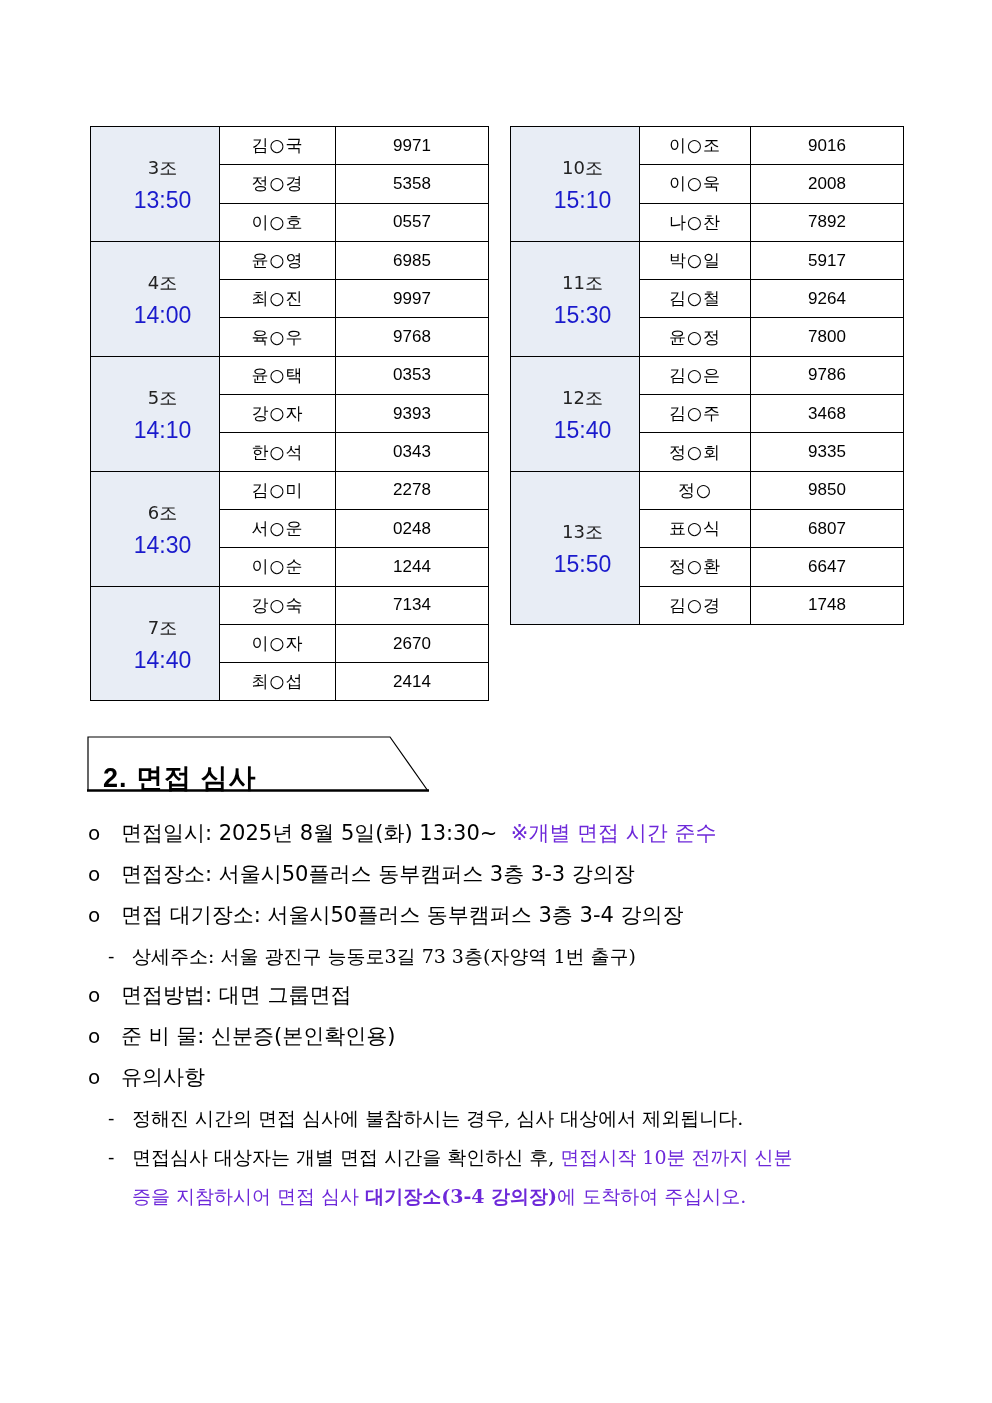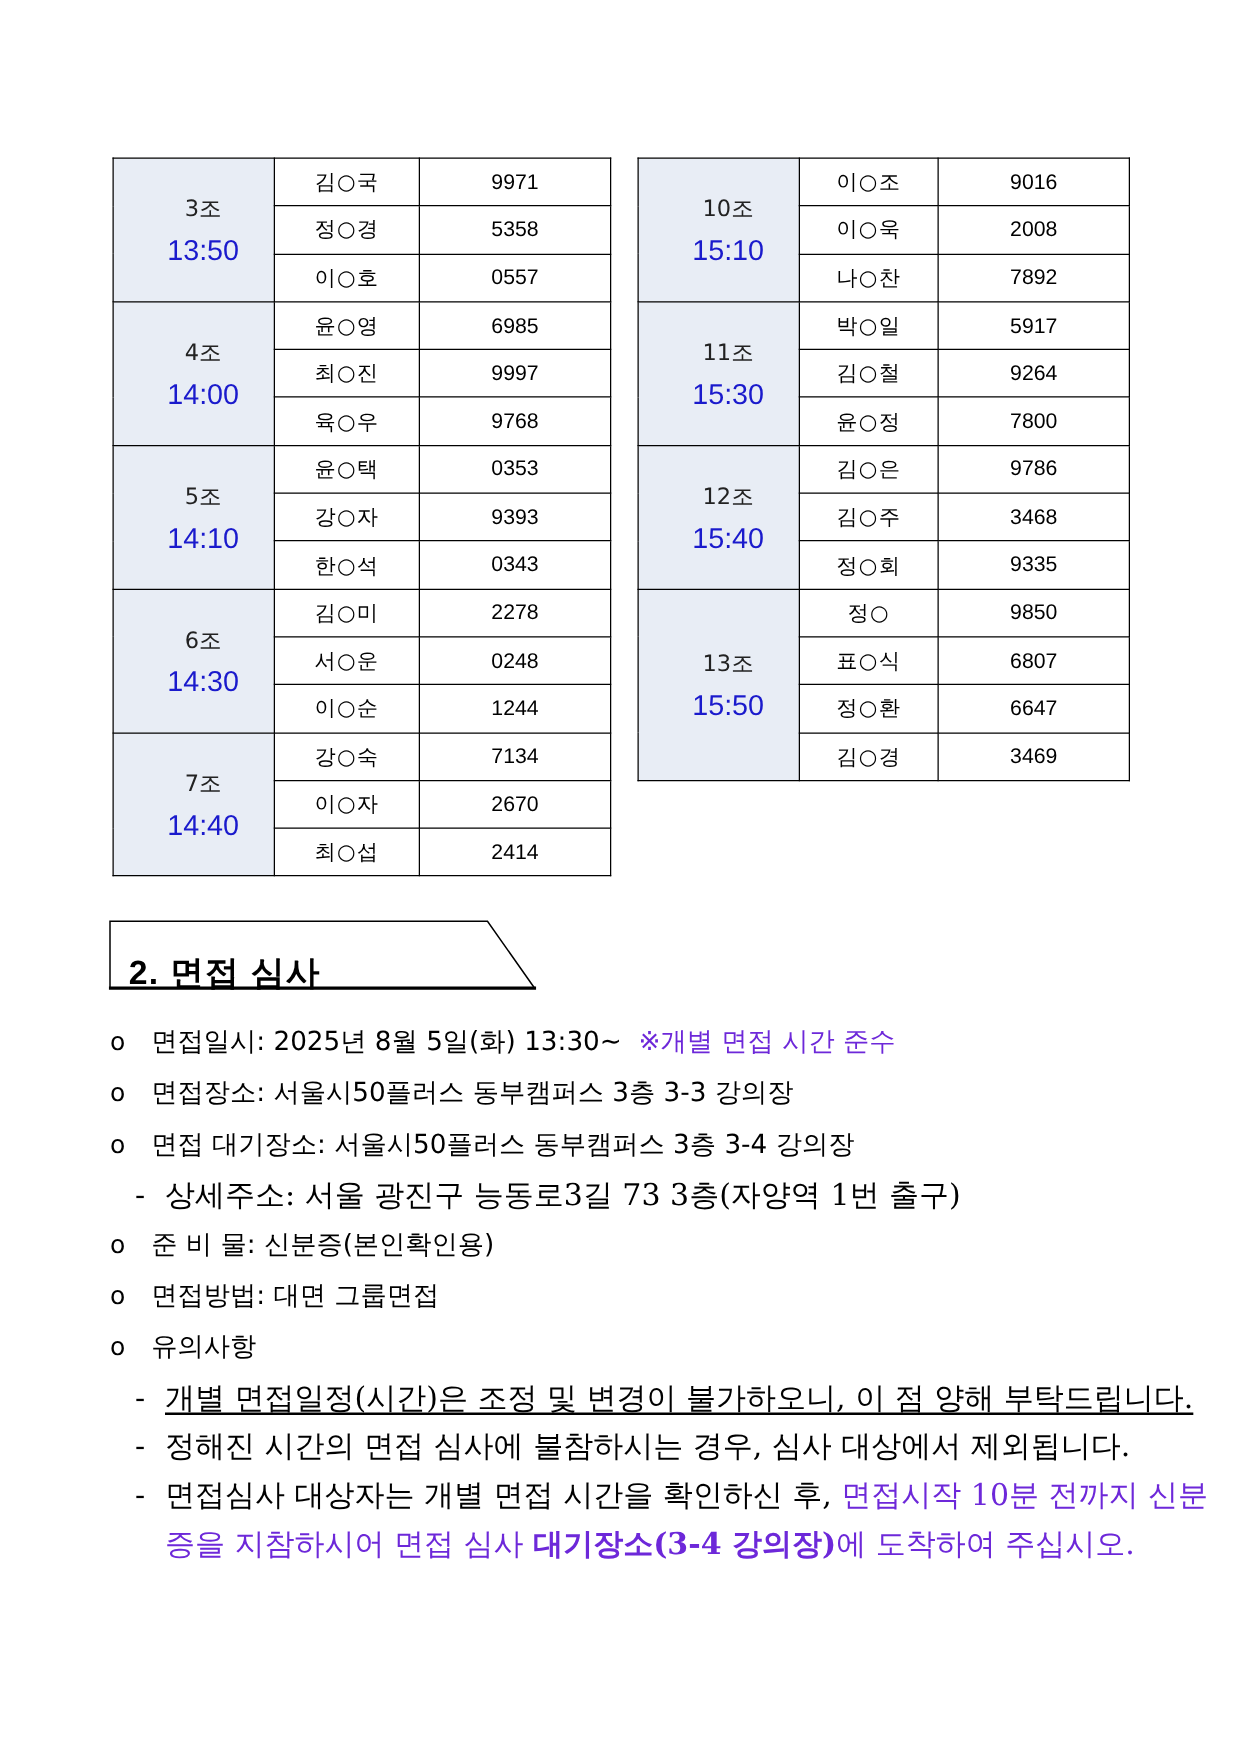--- a/index.html
+++ b/index.html
@@ -12,21 +12,21 @@
   td.name { font-size:18px; letter-spacing:1px; }
   td.code { font-family:"Liberation Sans", sans-serif; font-size:18px; }
   #tbl-left { left:90px; top:126px; width:398px; }
   #tbl-right { left:510px; top:126px; width:393px; }
   .sec-head { position:absolute; left:87px; top:736px; width:342px; height:56px; }
   .sec-head svg { position:absolute; left:0; top:0; }
   .sec-title { position:absolute; left:16px; top:24px; font-size:27px; font-weight:bold; font-family:"Liberation Sans", sans-serif; letter-spacing:1px; }
   .bullets { position:absolute; left:88px; top:814px; width:830px; font-size:21px; }
   .bl { position:relative; height:41px; line-height:38px; white-space:nowrap; }
   .bl .mark { display:inline-block; width:33px; font-size:20px; }
-  .sub { position:relative; height:39px; line-height:38px; white-space:nowrap; font-family:"DejaVu Serif", serif; font-size:24px; padding-left:20px; }
+  .sub { position:relative; height:39px; line-height:38px; white-space:nowrap; font-family:"DejaVu Serif", serif; font-size:19px; padding-left:20px; }
   .sub .dash { display:inline-block; width:24px; }
   .blue { color:#6d28d9; }
   .u { text-decoration:underline; text-underline-offset:4px; }
   .b { font-weight:bold; }
   .cont { padding-left:44px; }
 </style>
 </head>
 <body>
 
 <table id="tbl-left" class="sched">
@@ -185,21 +185,21 @@
       <tr>
         <td class="name">표○식</td>
         <td class="code">6807</td>
       </tr>
       <tr>
         <td class="name">정○환</td>
         <td class="code">6647</td>
       </tr>
       <tr>
         <td class="name">김○경</td>
-        <td class="code">3469</td>
+        <td class="code">1748</td>
       </tr>
     </tbody>
 </table>
 
 <div class="sec-head">
   <svg width="342" height="56">
     <polyline points="1,55 1,1 303,1 341,55" fill="none" stroke="#000" stroke-width="1.2"></polyline>
     <line x1="0" y1="54.5" x2="342" y2="54.5" stroke="#000" stroke-width="2.5"></line>
   </svg>
   <div class="sec-title">2. 면접 심사</div>
@@ -212,30 +212,27 @@
   <div class="bl">
     <span class="mark">o</span><span>면접장소: 서울시50플러스 동부캠퍼스 3층 3-3 강의장</span>
   </div>
   <div class="bl">
     <span class="mark">o</span><span>면접 대기장소: 서울시50플러스 동부캠퍼스 3층 3-4 강의장</span>
   </div>
   <div class="sub">
     <span class="dash">-</span><span>상세주소: 서울 광진구 능동로3길 73 3층(자양역 1번 출구)</span>
   </div>
   <div class="bl">
+    <span class="mark">o</span><span>면접방법: 대면 그룹면접</span>
+  </div>
+  <div class="bl">
     <span class="mark">o</span><span>준 비 물: 신분증(본인확인용)</span>
   </div>
   <div class="bl">
-    <span class="mark">o</span><span>면접방법: 대면 그룹면접</span>
-  </div>
-  <div class="bl">
     <span class="mark">o</span><span>유의사항</span>
-  </div>
-  <div class="sub">
-    <span class="dash">-</span><span class="u">개별 면접일정(시간)은 조정 및 변경이 불가하오니, 이 점 양해 부탁드립니다.</span>
   </div>
   <div class="sub">
     <span class="dash">-</span><span>정해진 시간의 면접 심사에 불참하시는 경우, 심사 대상에서 제외됩니다.</span>
   </div>
   <div class="sub">
     <span class="dash">-</span><span>면접심사 대상자는 개별 면접 시간을 확인하신 후, </span><span class="blue">면접시작 10분 전까지 신분</span>
   </div>
   <div class="sub cont">
     <span class="blue">증을 지참하시어 면접 심사 </span><span class="blue b">대기장소(3-4 강의장)</span><span class="blue">에 도착하여 주십시오.</span>
   </div>

